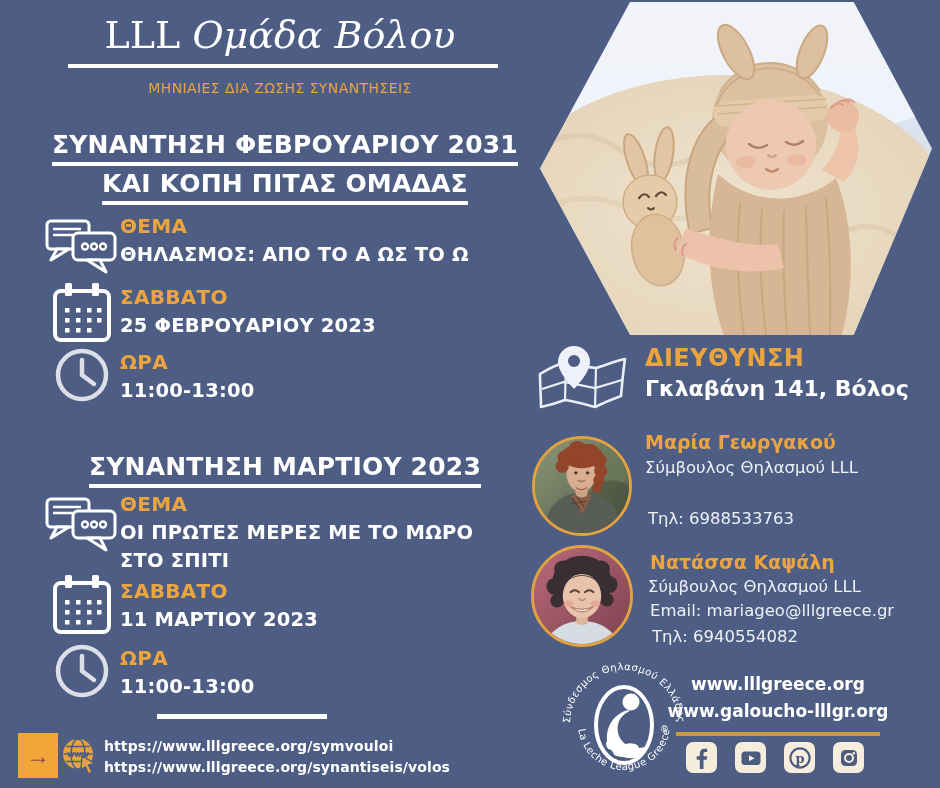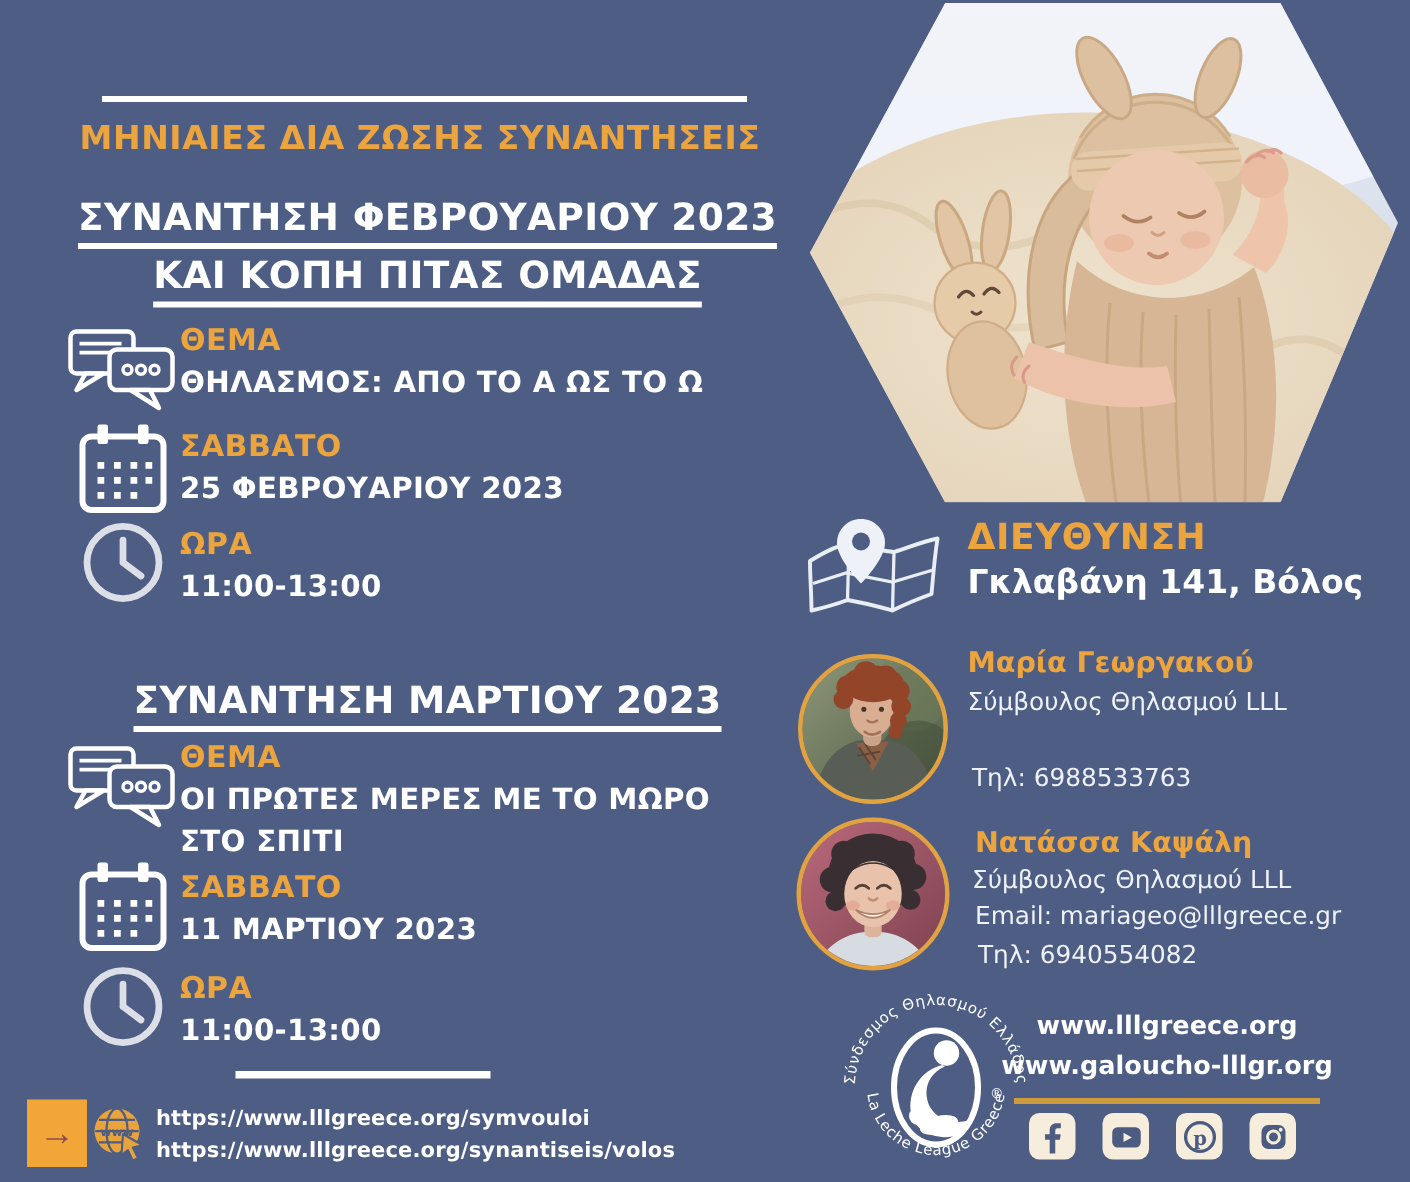--- a/index.html
+++ b/index.html
@@ -9,21 +9,21 @@
     background:#4D5D83;
     font-family:"DejaVu Sans","Liberation Sans",sans-serif;
   }
   .abs{position:absolute;}
   
   .title{left:20px;top:12px;width:520px;text-align:center;color:#fff;
     font-family:"DejaVu Serif","Liberation Serif",serif;font-size:38px;line-height:1.25;}
   .title .it{font-style:italic;}
   .title-underline{left:68px;top:64px;width:430px;height:4px;background:#fff;}
   .subtitle{left:20px;top:80px;width:520px;text-align:center;color:#ECA53E;
-    font-weight:700;font-size:22px;letter-spacing:.4px;}
+    font-weight:400;font-size:14px;letter-spacing:.4px;}
   .mheading{left:45px;width:480px;text-align:center;color:#fff;font-weight:700;
     font-size:25px;line-height:1.55;letter-spacing:.2px;white-space:pre-line;
     text-decoration:underline;text-decoration-thickness:3.5px;text-underline-offset:9px;}
   .mheading.feb{top:126px;}
   .mheading.mar{top:448px;}
   .lbl{color:#ECA53E;font-weight:700;font-size:20px;letter-spacing:.3px;}
   .val{color:#fff;font-weight:700;font-size:19.5px;white-space:pre-line;line-height:1.45;letter-spacing:.2px;margin-top:3px;}
   .row{position:absolute;left:120px;width:430px;}
   .icon{position:absolute;}
   .divider{left:157px;top:714px;width:170px;height:5px;background:#fff;}
@@ -49,24 +49,27 @@
   .soc{width:31px;height:31px;border-radius:7px;background:#F6EDDC;display:flex;
     align-items:center;justify-content:center;cursor:pointer;}
   .soc svg{display:block;}
   .logo{left:558px;top:658px;width:132px;height:132px;}
 </style>
 </head>
 <body>
 
 <div class="poster">
 
+  <div class="abs title">
+    <span>LLL </span><span class="it">Ομάδα Βόλου</span>
+  </div>
   <div class="abs title-underline"></div>
   <div class="abs subtitle">ΜΗΝΙΑΙΕΣ ΔΙΑ ΖΩΣΗΣ ΣΥΝΑΝΤΗΣΕΙΣ</div>
 
-  <div class="abs mheading feb">ΣΥΝΑΝΤΗΣΗ ΦΕΒΡΟΥΑΡΙΟΥ 2023
+  <div class="abs mheading feb">ΣΥΝΑΝΤΗΣΗ ΦΕΒΡΟΥΑΡΙΟΥ 2031
 ΚΑΙ ΚΟΠΗ ΠΙΤΑΣ ΟΜΑΔΑΣ</div>
 
   <span class="icon" style="left:44px;top:214px;">
     <svg width="74" height="64" viewBox="0 0 74 64">
       <rect x="3" y="7" width="42" height="28" rx="4" fill="none" stroke="#fff" stroke-width="3"></rect>
       <line x1="9" y1="15" x2="37" y2="15" stroke="#fff" stroke-width="2.5"></line>
       <line x1="9" y1="21" x2="31" y2="21" stroke="#fff" stroke-width="2.5"></line>
       <path d="M13 35 L7 46 L25 35 Z" fill="#4D5D83" stroke="#fff" stroke-width="3" stroke-linejoin="round"></path>
       <rect x="29" y="19" width="42" height="27" rx="5" fill="#4D5D83" stroke="#fff" stroke-width="3"></rect>
       <circle cx="41" cy="32.5" r="3" fill="none" stroke="#fff" stroke-width="2.3"></circle>

